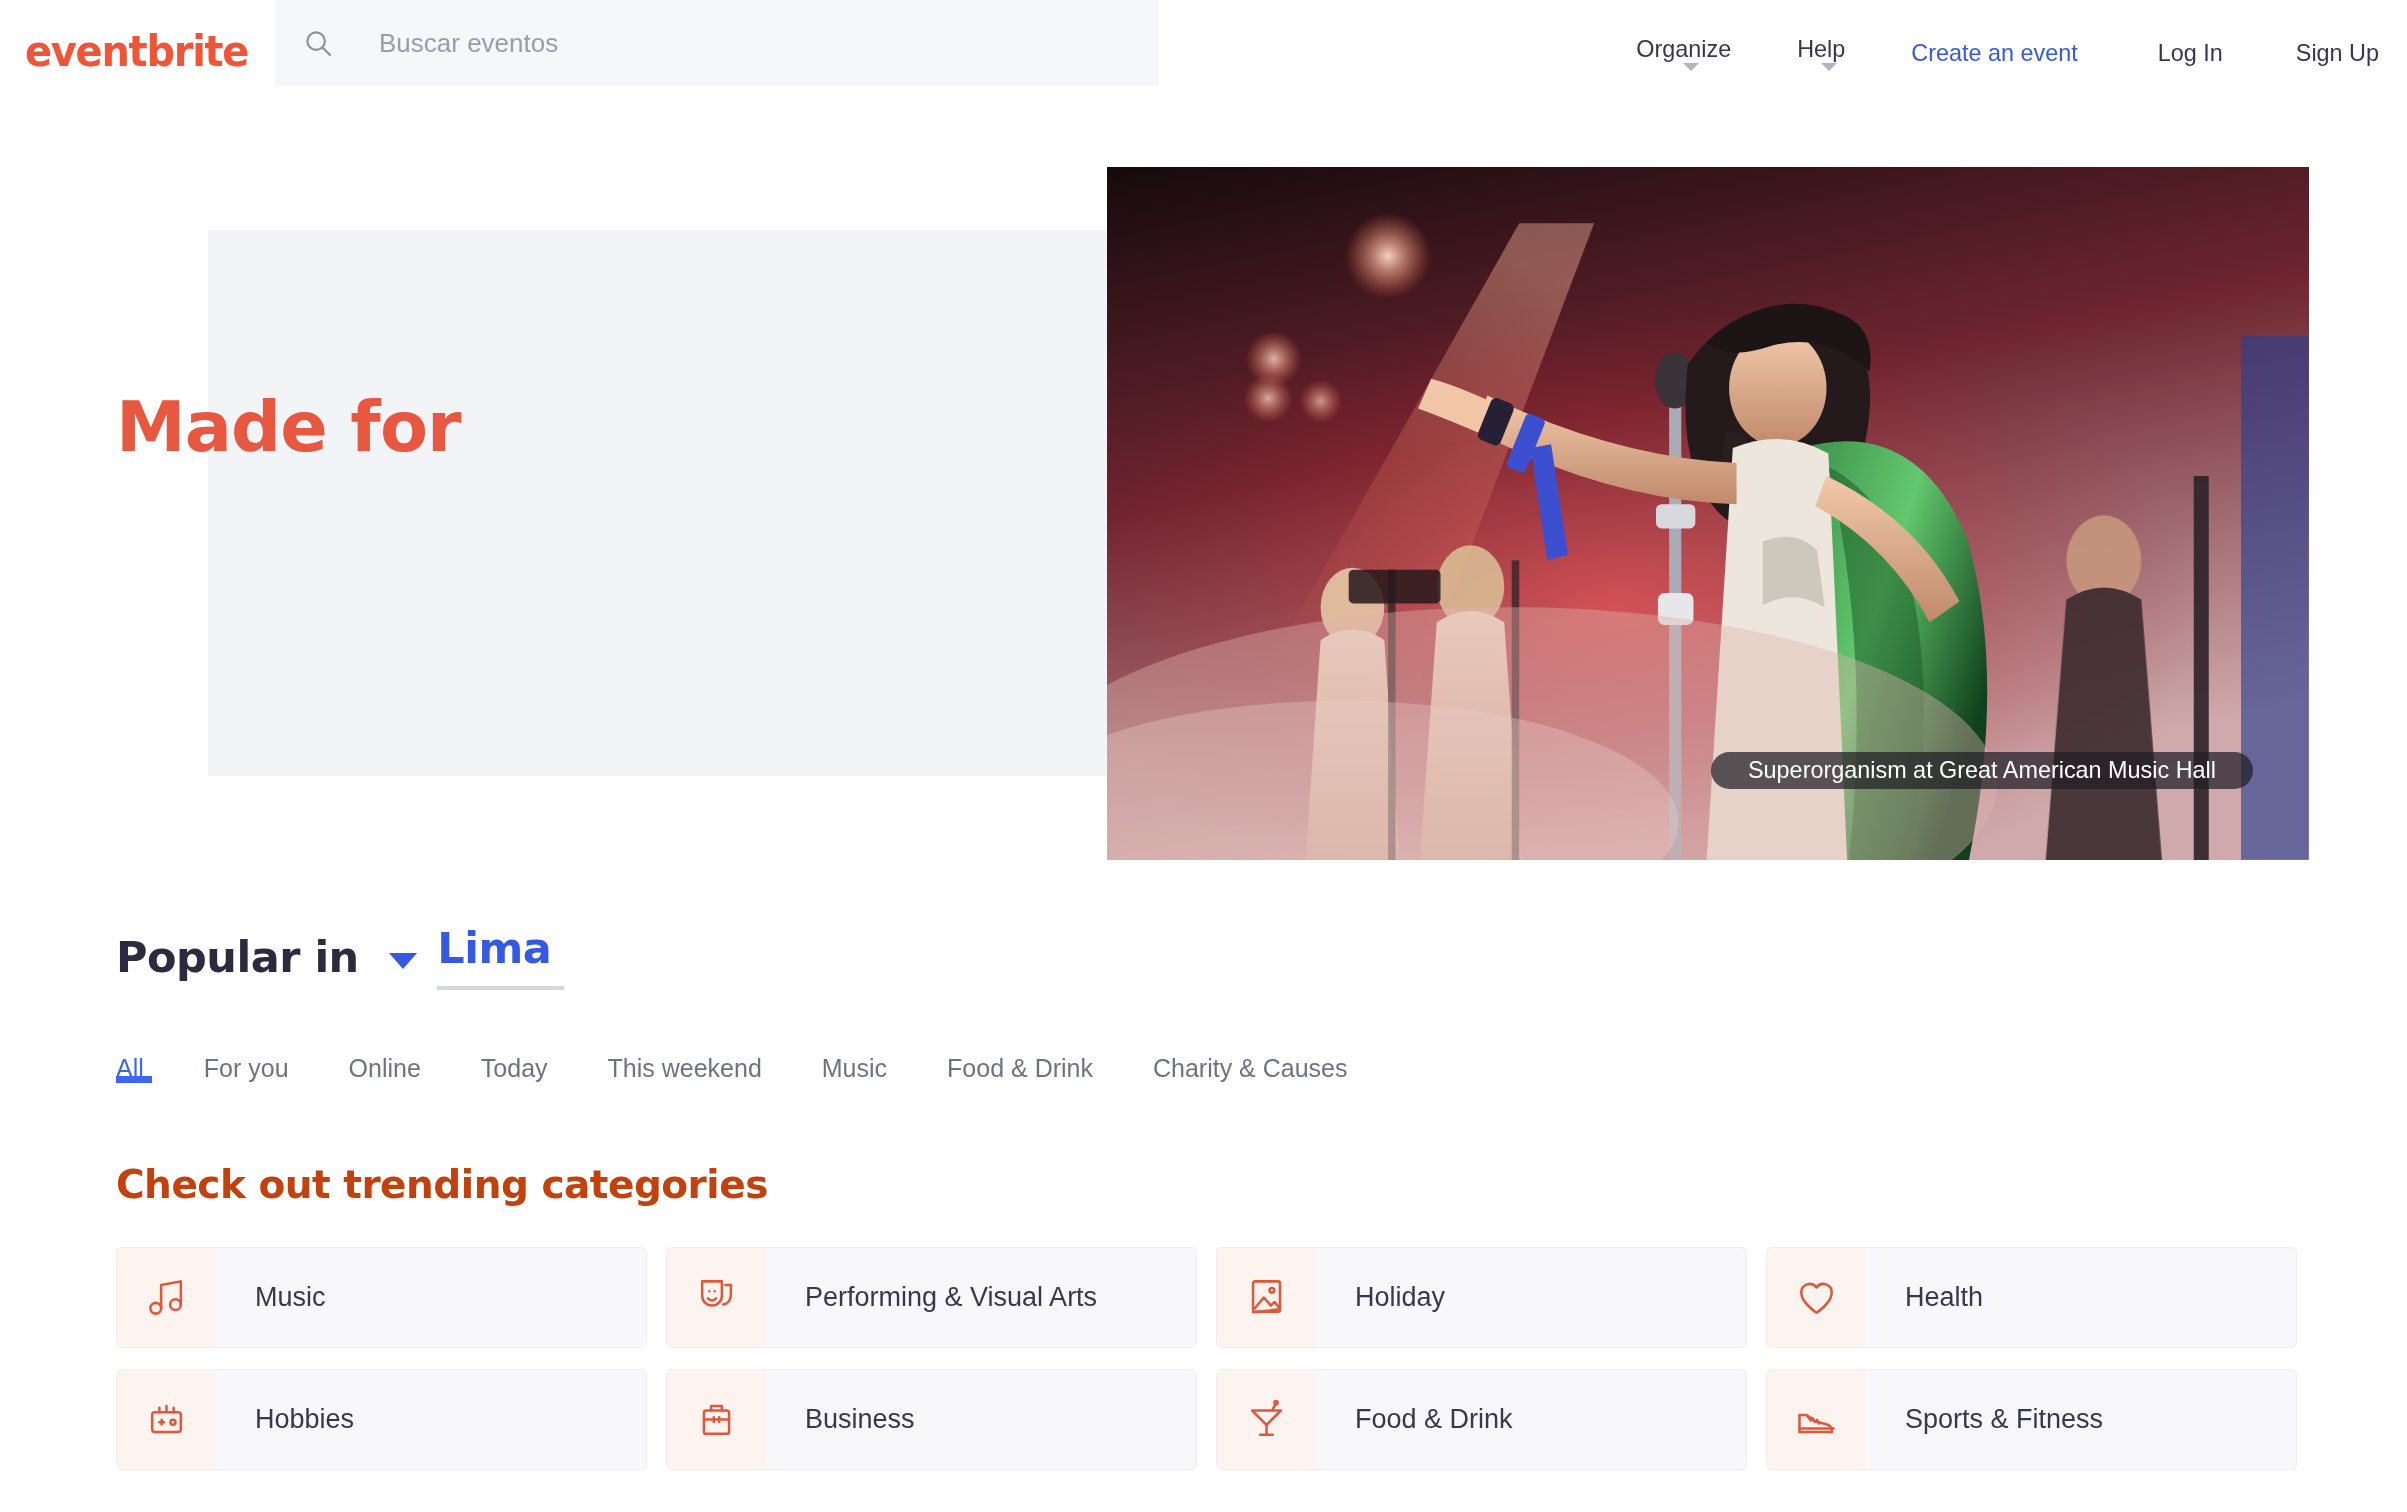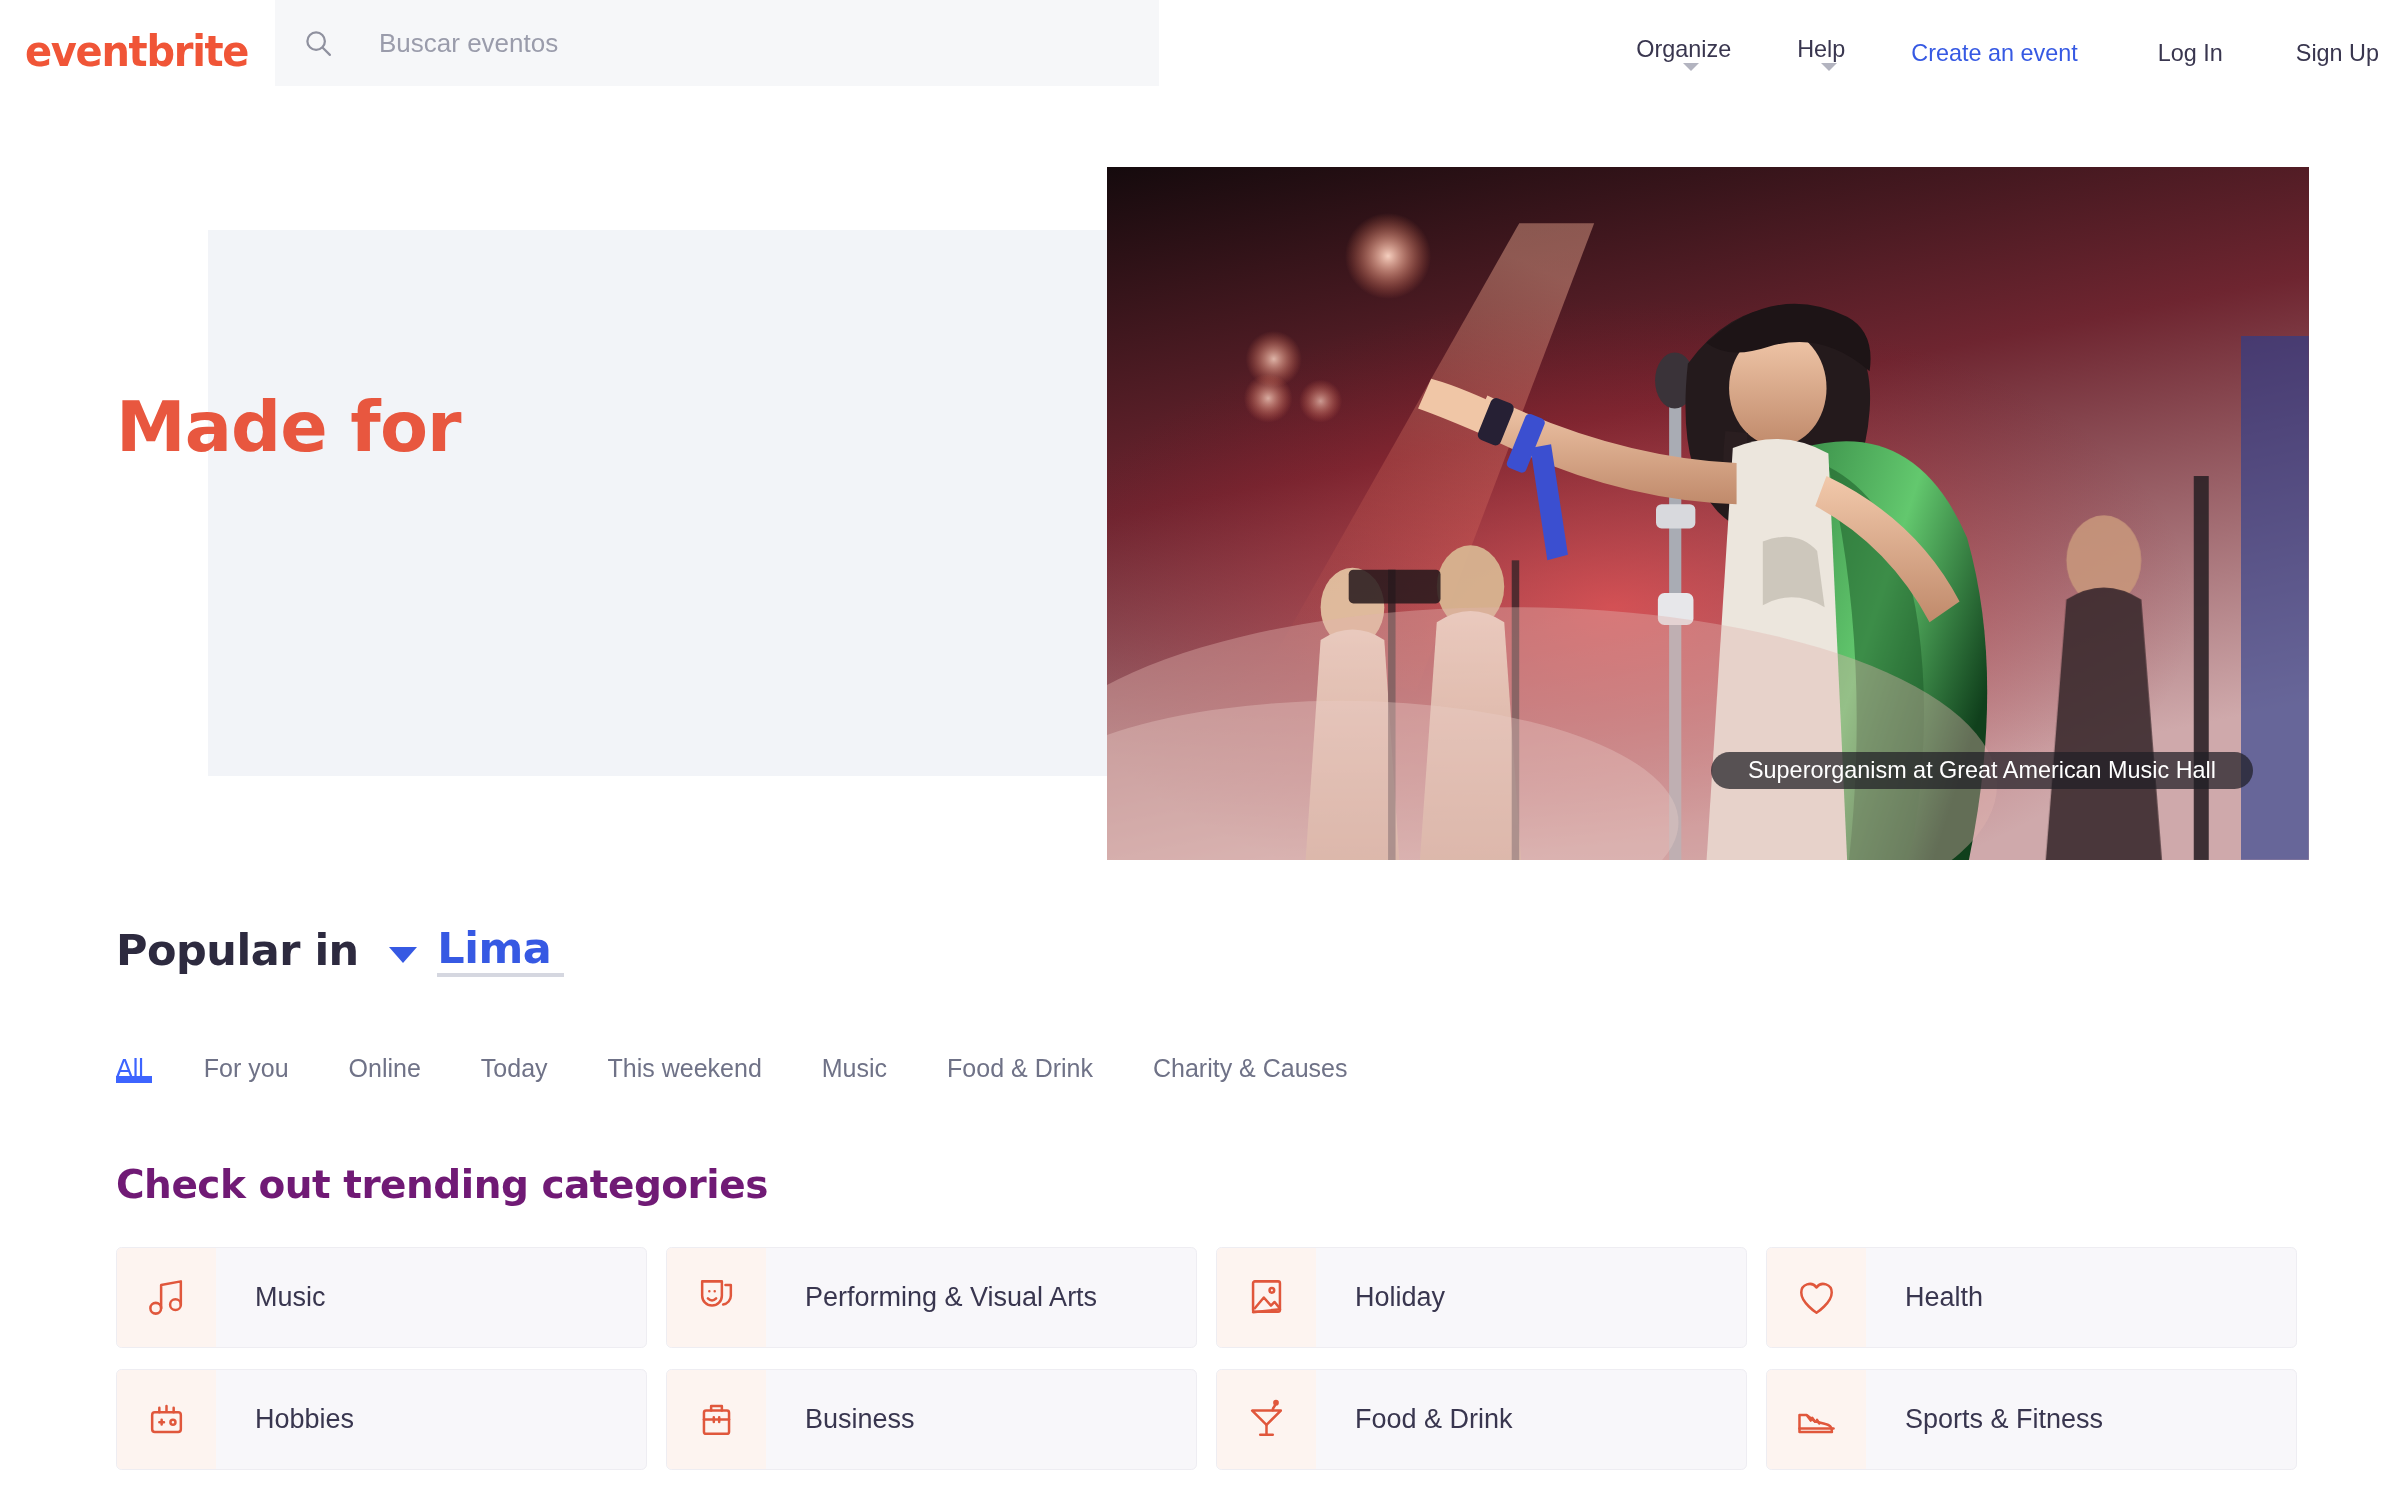--- a/index.html
+++ b/index.html
@@ -113,21 +113,21 @@
     width: 0; height: 0;
     border-left: 14px solid transparent;
     border-right: 14px solid transparent;
     border-top: 16px solid #3659e3;
     cursor: pointer;
   }
   .popular-city {
     font-size: 43px; font-weight: 700; color: #3659e3;
     letter-spacing: -0.5px; cursor: pointer;
     border-bottom: 4.7px solid #d5d7e0;
-    padding-right: 13px;
+    padding-bottom: 13px; padding-right: 13px;
     font-family: "DejaVu Sans", sans-serif;
   }
 
   
   .tabs {
     position: absolute; left: 116px; top: 1054px;
     display: flex; align-items: flex-start;
   }
   .tab {
     position: relative;
@@ -138,21 +138,21 @@
   .tab.active { color: #3d64ff; }
   .tab.active::after {
     content: ""; position: absolute;
     left: 0; bottom: 0; width: 36px; height: 6.6px;
     background: #3d64ff;
   }
 
   
   .cat-heading {
     position: absolute; left: 116px; top: 1162px;
-    font-size: 39px; font-weight: 700; color: #701a75;
+    font-size: 39px; font-weight: 700; color: #c2410c;
     letter-spacing: -0.5px;
     font-family: "DejaVu Sans", sans-serif;
   }
   .cat-grid {
     position: absolute; left: 116px; top: 1247px;
     width: 2179px;
     display: grid;
     grid-template-columns: repeat(4, 531px);
     grid-auto-rows: 101px;
     column-gap: 19px; row-gap: 20.6px;

